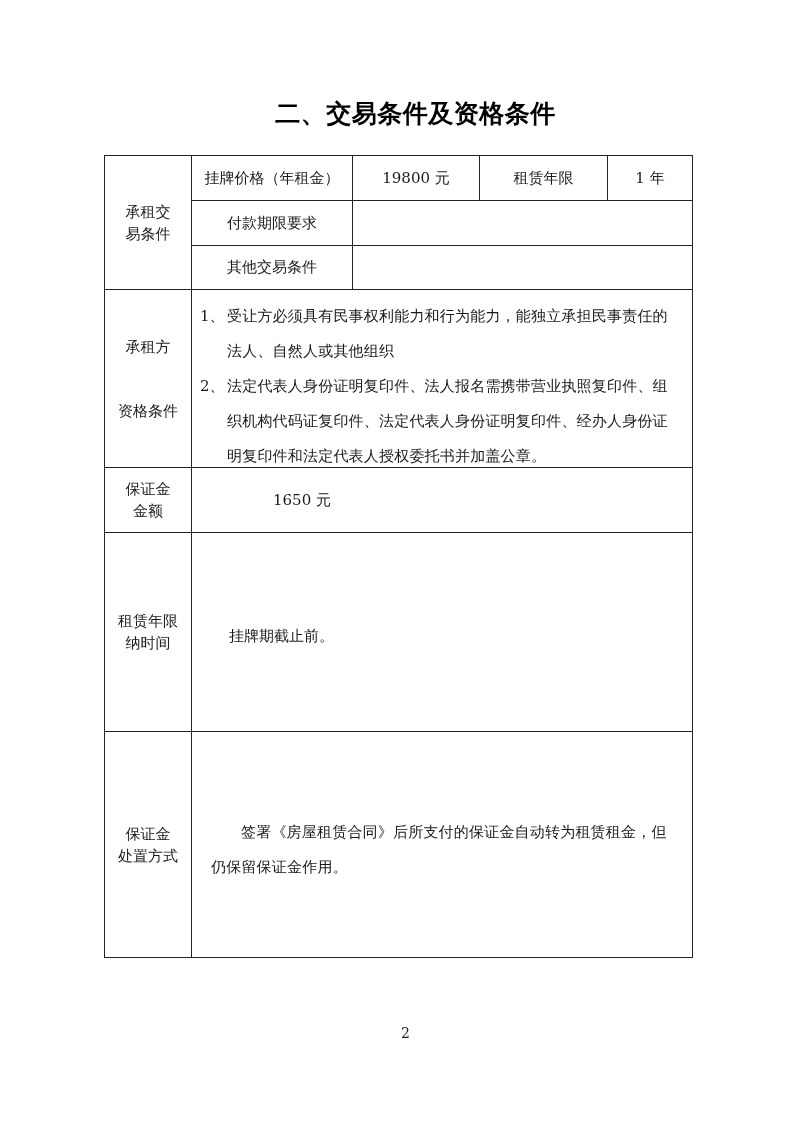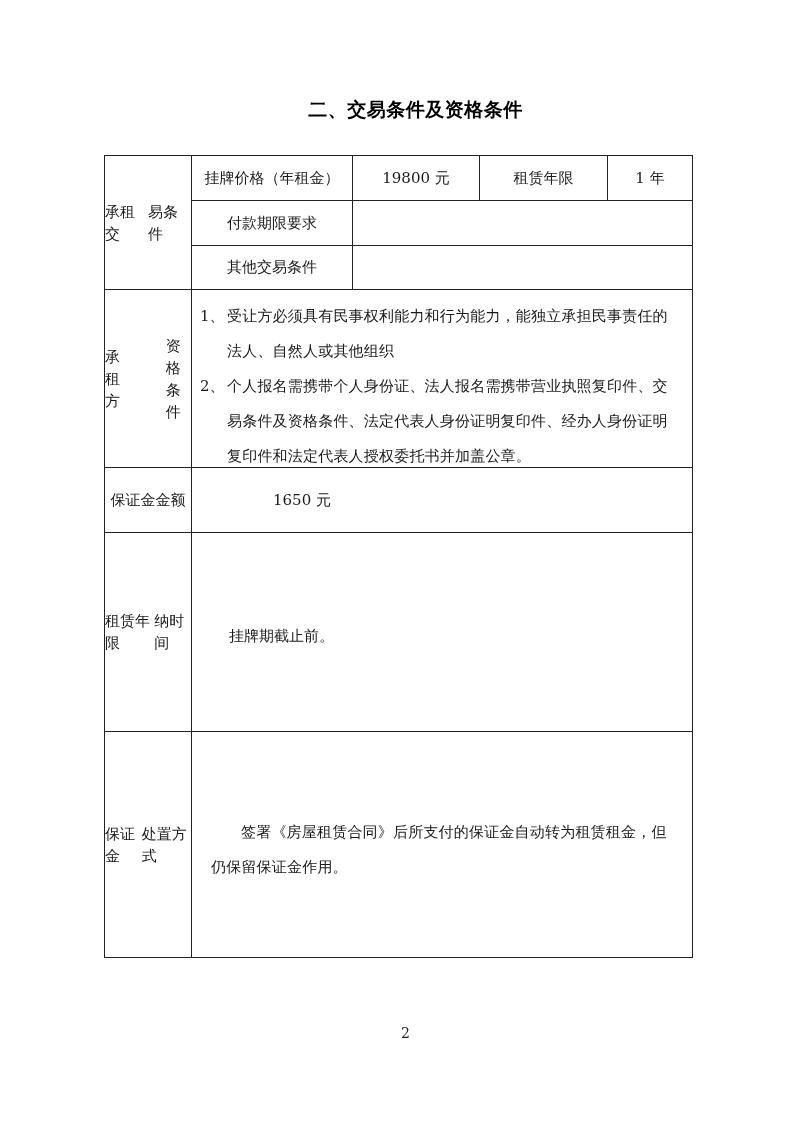--- a/index.html
+++ b/index.html
@@ -4,37 +4,37 @@
 <style>
   html,body { margin:0; padding:0; background:#ffffff; }
   body { font-family:"DejaVu Serif","Liberation Serif",serif; color:#1a1a1a; }
   .page {
     position:relative; width:793px; height:1122px; background:#ffffff;
     margin:0 auto; overflow:hidden;
   }
   .doc-title {
     position:absolute; top:97px; left:0; width:100%;
     text-align:center; text-indent:38px;
-    font-size:19px; font-weight:700; letter-spacing:0.5px; color:#000;
+    font-size:25px; font-weight:700; letter-spacing:0.5px; color:#000;
   }
   .tbl {
     position:absolute; left:104px; top:155px;
     width:588px; height:802px;
     display:grid;
     grid-template-columns:87px 161px 127px 128px 85px;
     grid-template-rows:45px 45px 44px 178px 65px 199px 226px;
     border-top:1.5px solid #222; border-left:1.5px solid #222;
     font-size:15px;
   }
   .c {
     border-right:1.5px solid #222; border-bottom:1.5px solid #222;
     display:flex; align-items:center; justify-content:center;
     box-sizing:border-box; overflow:hidden;
   }
-  .hdr { flex-direction:row; line-height:22px; text-align:left; }
+  .hdr { flex-direction:column; line-height:22px; text-align:left; }
   .h1 { grid-area:1/1/4/2; }
   .h2 { grid-area:4/1/5/2;gap:42px; }
   .h3 { grid-area:5/1/6/2; }
   .h4 { grid-area:6/1/7/2; }
   .h5 { grid-area:7/1/8/2; }
   .r1c2 { grid-area:1/2/2/3; }
   .r1c3 { grid-area:1/3/2/4; }
   .r1c4 { grid-area:1/4/2/5; }
   .r1c5 { grid-area:1/5/2/6; }
   .r2c2 { grid-area:2/2/3/3; }
@@ -80,21 +80,21 @@
       <span>承租方</span>
       <span>资格条件</span>
     </div>
     <div class="c s2cell">
       <div class="qi">
         <span class="n">1、</span>
         <span class="x">受让方必须具有民事权利能力和行为能力，能独立承担民事责任的法人、自然人或其他组织</span>
       </div>
       <div class="qi">
         <span class="n">2、</span>
-        <span class="x">个人报名需携带个人身份证、法人报名需携带营业执照复印件、交易条件及资格条件、法定代表人身份证明复印件、经办人身份证明复印件和法定代表人授权委托书并加盖公章。</span>
+        <span class="x">法定代表人身份证明复印件、法人报名需携带营业执照复印件、组织机构代码证复印件、法定代表人身份证明复印件、经办人身份证明复印件和法定代表人授权委托书并加盖公章。</span>
       </div>
     </div>
 
     <div class="c hdr h3">
       <span>保证金</span>
       <span>金额</span>
     </div>
     <div class="c s3cell">1650 元</div>
 
     <div class="c hdr h4">

